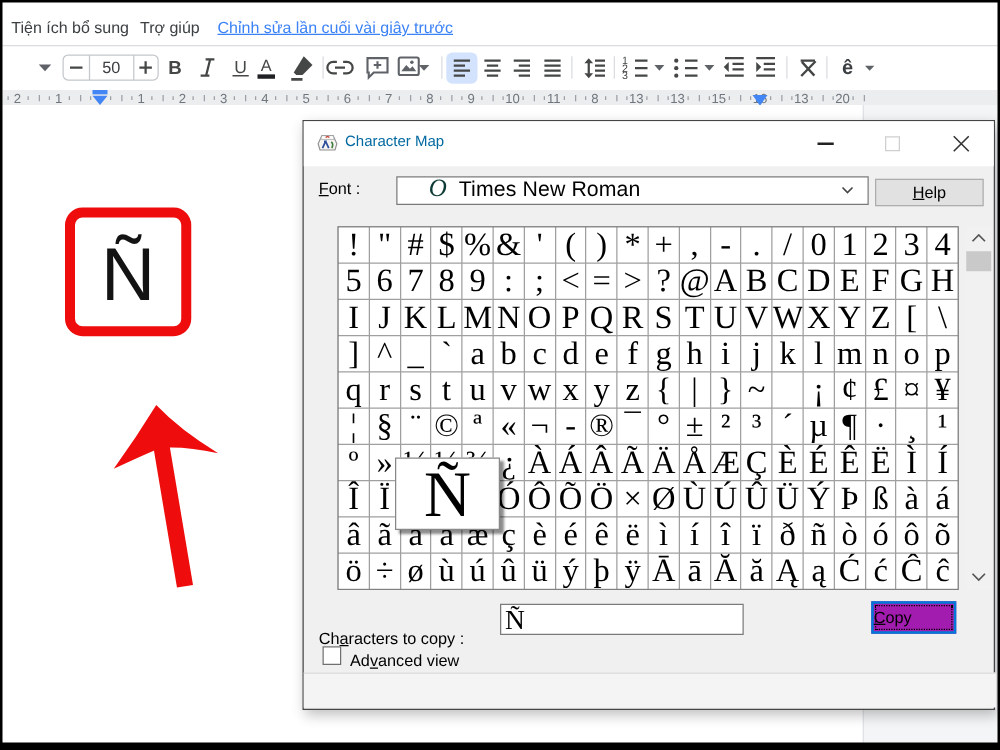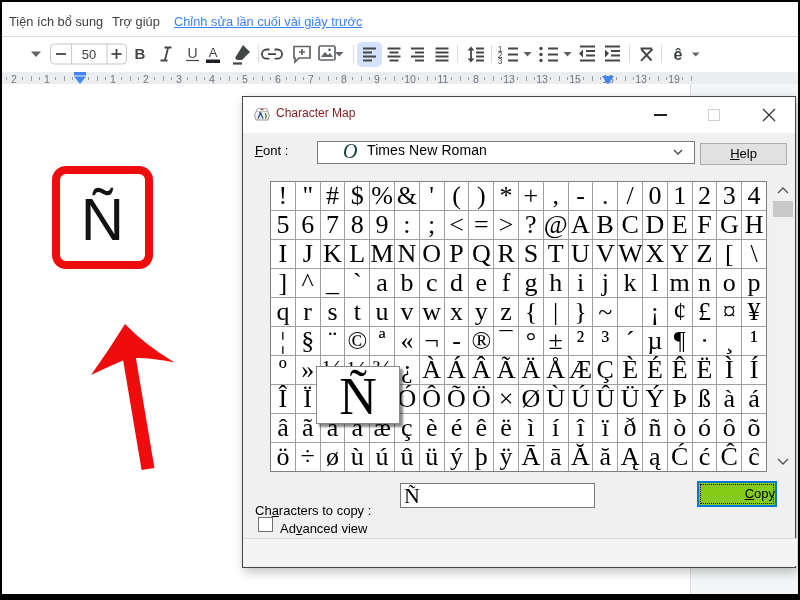--- a/index.html
+++ b/index.html
@@ -32,21 +32,21 @@
 
 
 #redsq { left:52px; top:166px; width:101px; height:103px; border:8px solid #ee0c0c;
   border-radius:14px; background:#fff; text-align:center; }
 #redsq .nch { position:absolute; left:0; right:0; top:17px; font-size:60px; color:#131313; line-height:58px; text-align:center; }
 
 
 #dlg { left:242px; top:96px; width:554px; height:472px; background:#f0f0f0;
   border:1px solid #454545; box-shadow:2px 4px 10px rgba(0,0,0,0.25); font-size:13px; color:#000; }
 #dlg .titlebar { position:absolute; left:0; top:0; width:100%; height:36px; background:#fff; }
-#dlg .title { position:absolute; left:33px; top:9px; font-size:12px; color:#7f1d1d; }
+#dlg .title { position:absolute; left:33px; top:9px; font-size:12px; color:#0369a1; }
 
 .winbtn { position:absolute; }
 
 
 #fontlbl { left:12px; top:46px; }
 #fontcombo { left:74px; top:44px; width:378px; height:23px; background:#fff; border:1px solid #7a7a7a; }
 #helpbtn { left:457px; top:46px; width:87px; height:22px; background:#e1e1e1; border:1px solid #adadad;
   text-align:center; line-height:20px; }
 
 
@@ -65,22 +65,22 @@
 #magnify { left:73px; top:269px; width:84px; height:58px; background:#fff;
   border:1px solid #888; box-shadow:3px 3px 2px rgba(0,0,0,0.45);
   font-family:"Liberation Serif", serif; font-size:52px; text-align:center; line-height:60px; }
 
 
 #copylbl { left:12px; top:406px; }
 #copyfield { left:157px; top:386px; width:195px; height:25px; background:#fff; border:1px solid #7a7a7a;
   font-family:"Liberation Serif", serif; font-size:22px; padding-left:3px; line-height:24px; }
 #selectbtn { left:357px; top:385px; width:88px; height:25px; background:#e1e1e1; border:1px solid #adadad;
   text-align:center; line-height:23px; }
-#copybtn { left:454px; top:384px; width:80px; height:26px; background:#84cc16; border:2px solid #0078d7;
-  text-align:right; line-height:21px; }
+#copybtn { left:454px; top:384px; width:68px; height:26px; background:#a21caf; border:2px solid #0078d7;
+  text-align:left; line-height:21px; }
 #copybtn .inner { position:absolute; left:1px; top:1px; right:1px; bottom:1px; border:1px dotted #000; }
 #advbox { left:15px; top:420px; width:15px; height:15px; background:#fff; border:1px solid #707070; }
 #advlbl { left:37px; top:424px; }
 
 
 #statusbar { left:0px; top:441px; width:554px; height:28px; background:#f4f4f4;
   border-top:1px solid #d9d9d9; font-size:14.5px; }
 #status-l { position:absolute; left:9px; top:3px; }
 #status-r { position:absolute; right:12px; top:3px; }
 
@@ -261,21 +261,21 @@
       <div style="position:absolute; left:589.5px; top:4px; width:1px; height:5px; background:#9aa0a6;"></div>
       <div style="position:absolute; left:597.8px; top:5px; width:1px; height:3px; background:#9aa0a6;"></div>
       <span class="rnum" style="left:606px;">16</span>
       <div style="position:absolute; left:614.2px; top:5px; width:1px; height:3px; background:#9aa0a6;"></div>
       <div style="position:absolute; left:622.5px; top:4px; width:1px; height:5px; background:#9aa0a6;"></div>
       <div style="position:absolute; left:630.8px; top:5px; width:1px; height:3px; background:#9aa0a6;"></div>
       <span class="rnum" style="left:639px;">13</span>
       <div style="position:absolute; left:647.2px; top:5px; width:1px; height:3px; background:#9aa0a6;"></div>
       <div style="position:absolute; left:655.5px; top:4px; width:1px; height:5px; background:#9aa0a6;"></div>
       <div style="position:absolute; left:663.8px; top:5px; width:1px; height:3px; background:#9aa0a6;"></div>
-      <span class="rnum" style="left:672px;">19</span>
+      <span class="rnum" style="left:672px;">20</span>
       <div style="position:absolute; left:680.2px; top:5px; width:1px; height:3px; background:#9aa0a6;"></div>
       <div style="position:absolute; left:688.5px; top:4px; width:1px; height:5px; background:#9aa0a6;"></div>
       <svg style="position:absolute;left:71px;top:0px;" width="14" height="12">
         <rect x="1" y="0" width="12" height="3.5" fill="#4285f4"></rect>
         <path d="M1,4.5 L13,4.5 L7,12 Z" fill="#4285f4"></path>
       </svg>
       <svg style="position:absolute;left:599px;top:3px;" width="14" height="10">
         <path d="M1,1 L13,1 L7,9.5 Z" fill="#4285f4"></path>
       </svg>
     </div>
@@ -304,21 +304,21 @@
     <div class="title">Character Map</div>
     <div class="winbtn" style="left:411px; top:17px; width:13px; height:1.6px; background:#222;"></div>
     <div class="winbtn" style="left:465px; top:12px; width:12px; height:12px; border:1px solid #cfcfcf;"></div>
     <svg class="winbtn" style="left:519px; top:11px;" width="14" height="14">
         <path d="M1,1 L13,13 M13,1 L1,13" stroke="#333" stroke-width="1.25"></path>
       </svg>
 
     <div class="abs" id="fontlbl"><u class="k">F</u>ont :</div>
     <div class="abs" id="fontcombo">
       <span style="position:absolute; left:25px; top:-2px; font-family:'Liberation Serif',serif; font-style:italic; font-size:20px; color:#0d3a35;">O</span>
-      <span style="position:absolute; left:49px; top:0px; font-size:14px; letter-spacing:0.1px;">Times New Roman</span>
+      <span style="position:absolute; left:49px; top:0px; font-size:17px; letter-spacing:0.1px;">Times New Roman</span>
       <svg style="position:absolute; right:11px; top:7px;" width="10" height="7">
           <path d="M1,1 L5,5 L9,1" stroke="#444" stroke-width="1.3" fill="none"></path>
         </svg>
     </div>
     <div class="abs" id="helpbtn"><u class="k">H</u>elp</div>
 
     <div class="abs" id="grid">
         <div>!</div>
         <div>"</div>
         <div>#</div>

